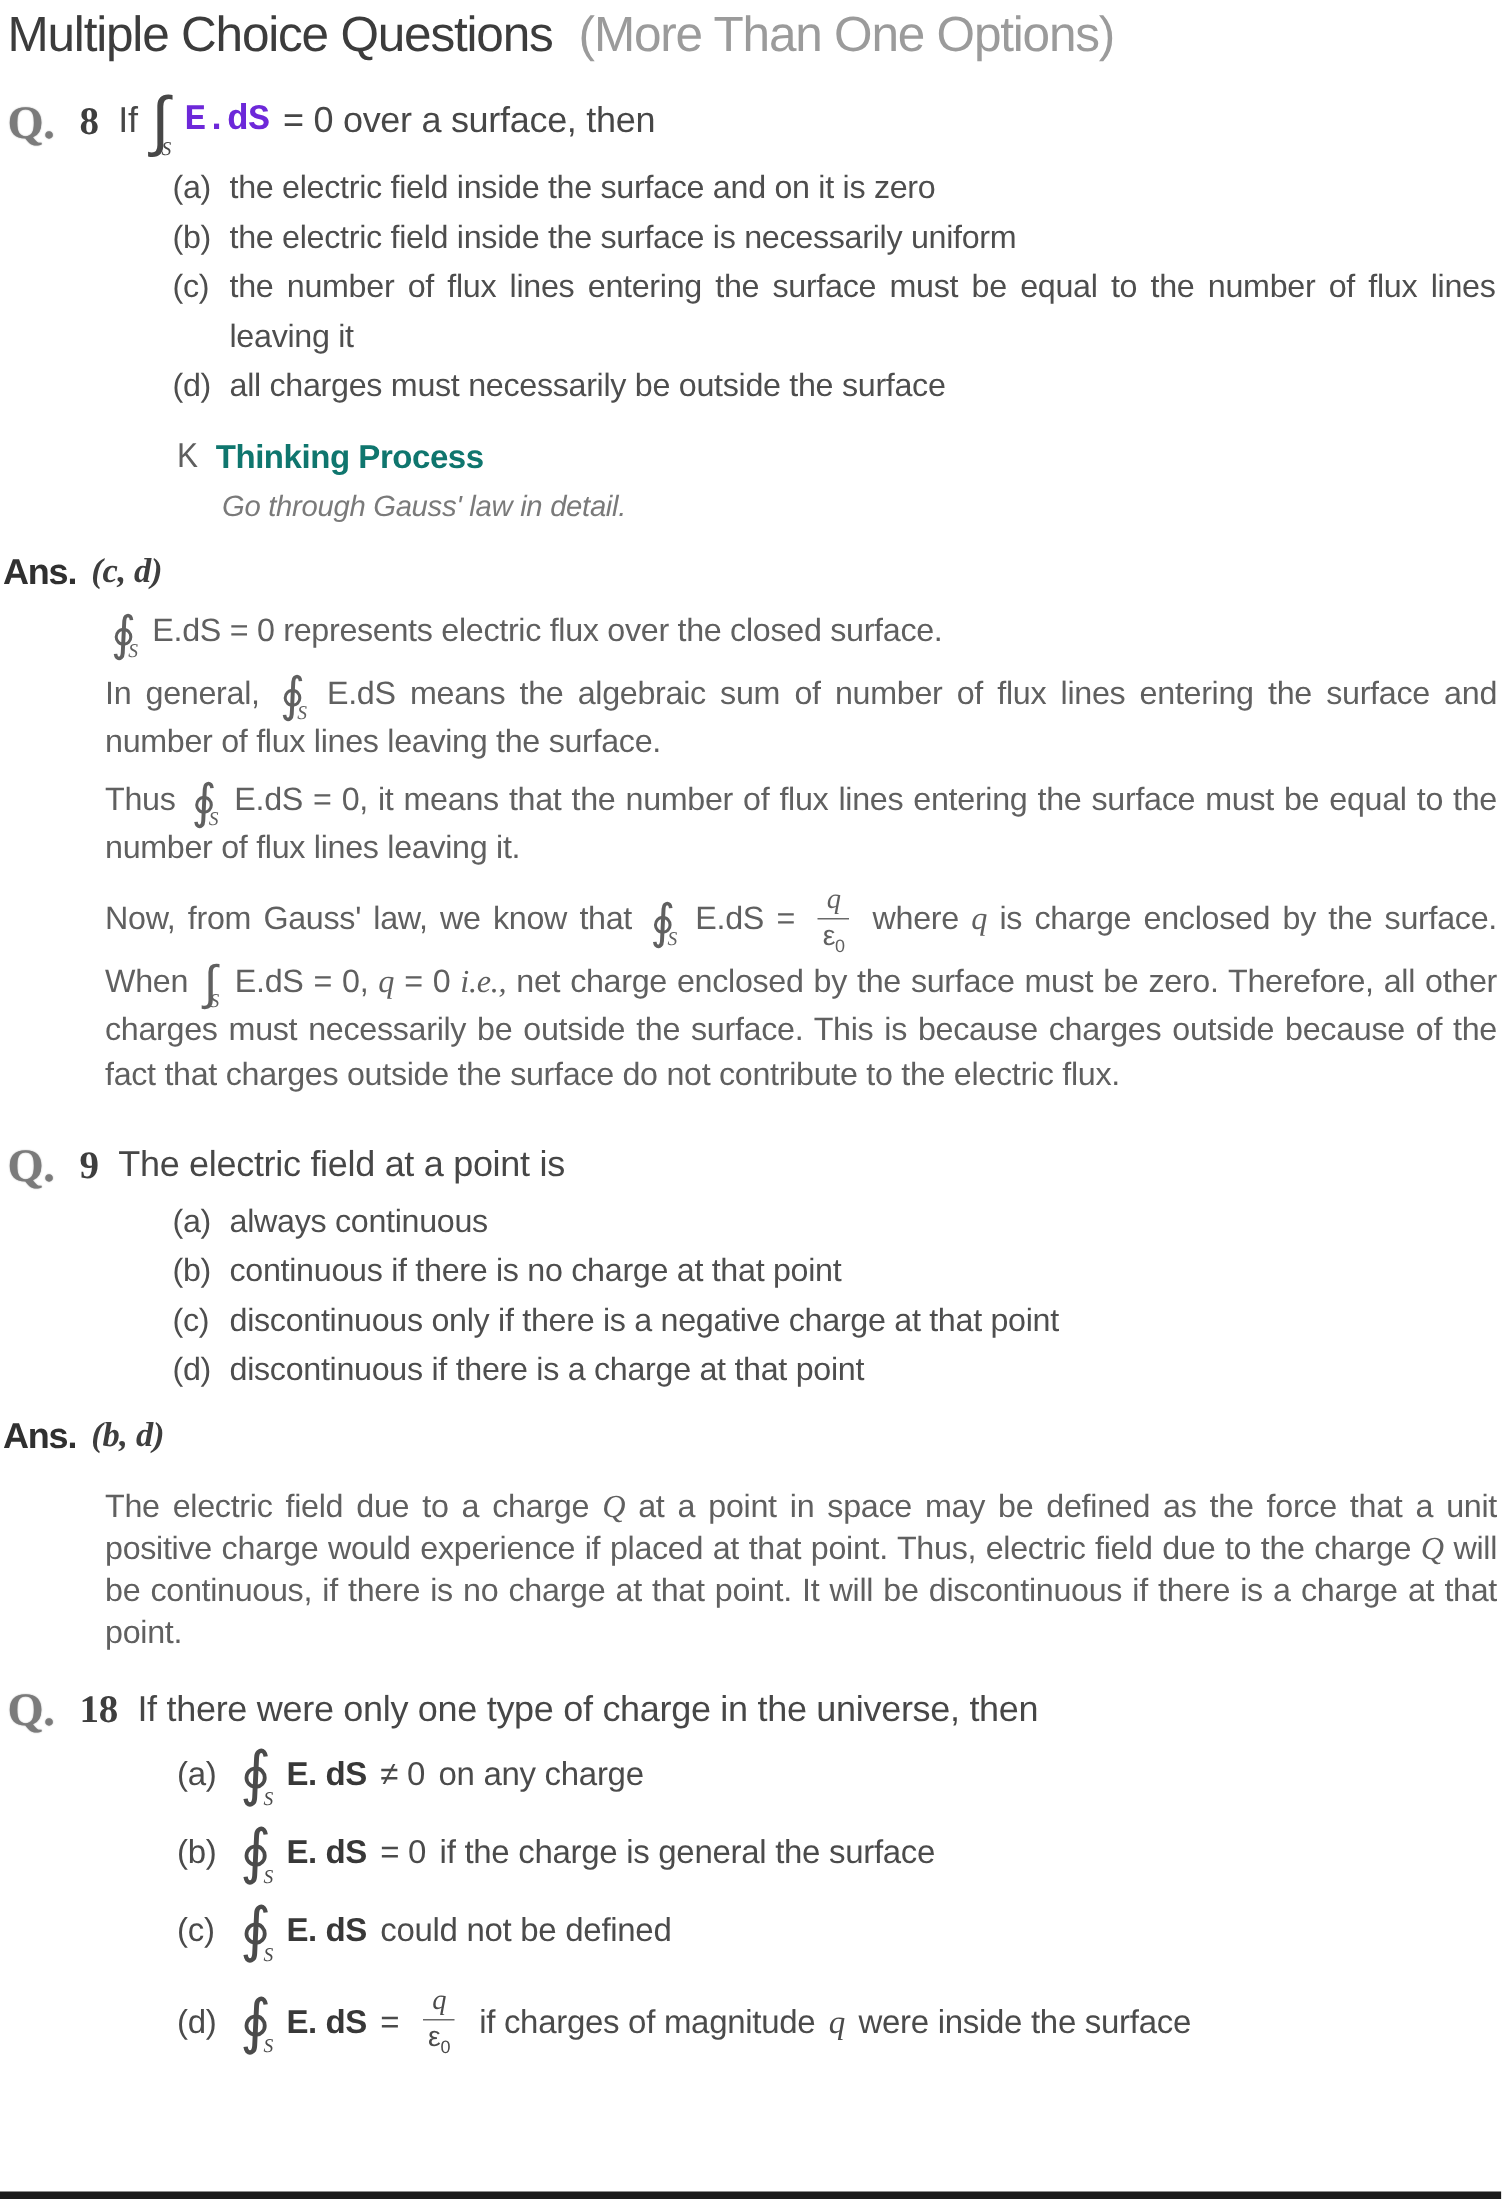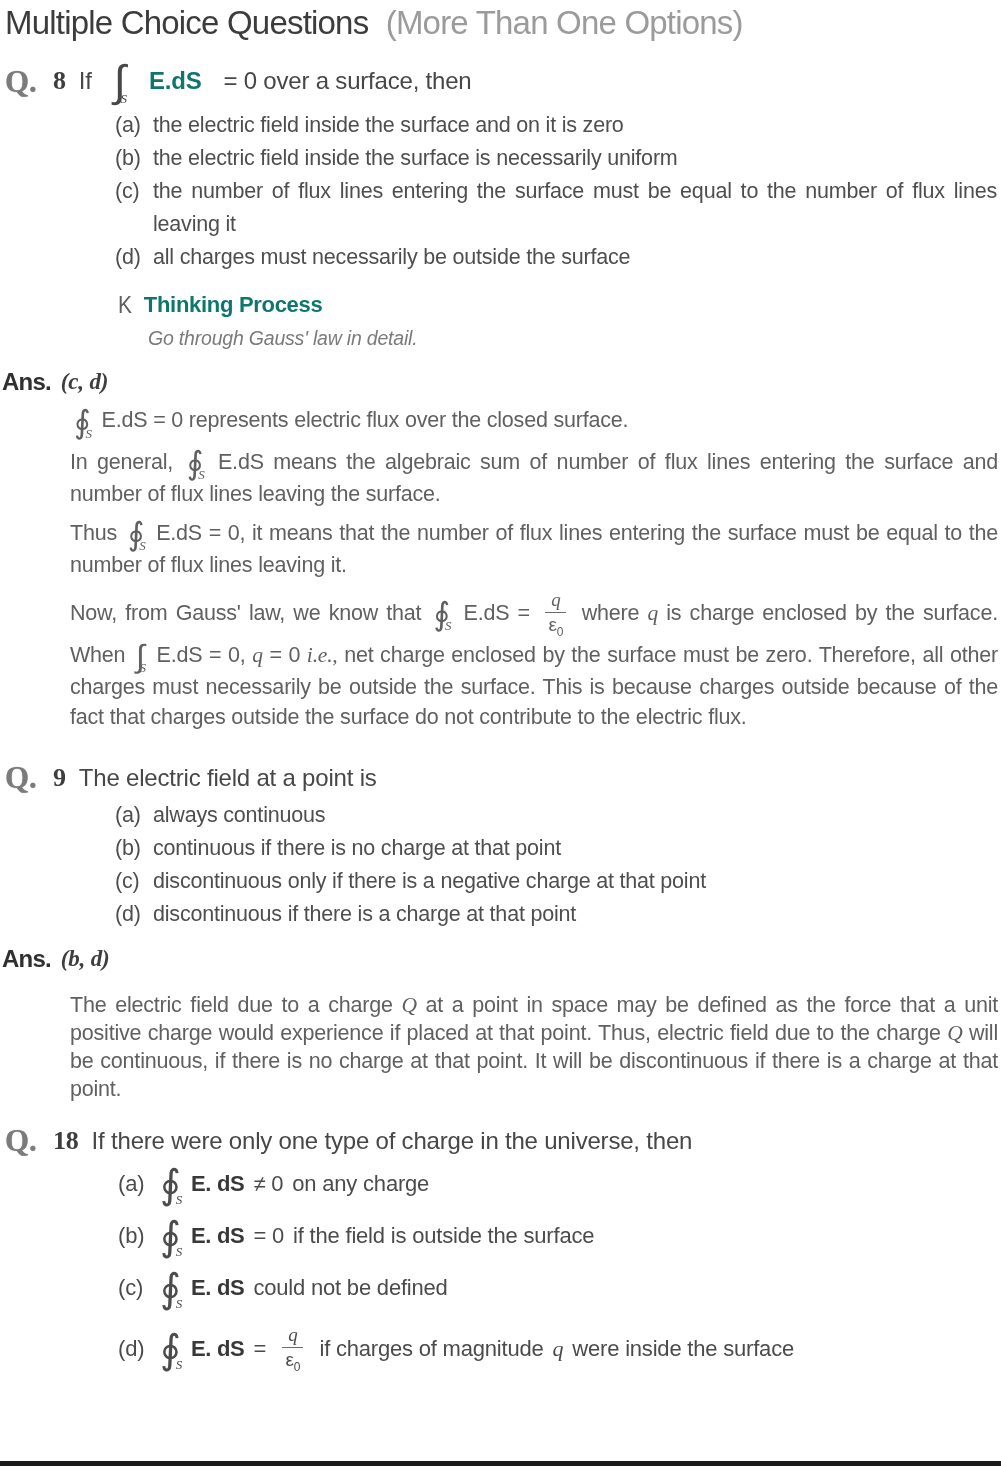--- a/index.html
+++ b/index.html
@@ -18,43 +18,43 @@
   .t-sub{color:#9b9b9b;margin-left:9px;}
 
   
   .qrow{display:flex;align-items:center;margin-left:5px;}
   .qmark{
     font-family:"Liberation Serif",serif;font-weight:bold;
     font-size:31px;color:#7b7b7b;width:48px;flex:none;line-height:1;
     text-shadow:0 0 1px #9a9a9a;
   }
   .qnum{font-family:"Liberation Serif",serif;font-weight:bold;font-size:26px;color:#3e3e3e;margin-right:13px;line-height:1;}
-  .qstem{font-size:24px;color:#474747;display:flex;align-items:center;gap:22px;line-height:1;}
-  .qstem b{color:#0f766e;}
+  .qstem{font-size:24px;color:#474747;display:flex;align-items:center;gap:9px;line-height:1;}
+  .qstem b{color:#6d28d9;font-family:Liberation Mono, monospace;}
 
   
   .intwrap{display:inline-flex;align-items:center;line-height:1;}
   .iglyph{font-size:44px;font-weight:300;line-height:1;}
   .isub{font-family:"Liberation Serif",serif;font-style:italic;font-size:13px;align-self:flex-end;margin-left:-5px;transform:translateY(2px);}
 
   
   .options{list-style:none;margin:6px 0 0 0;padding:0 4px 0 115px;font-size:21.5px;color:#4e4e4e;}
   .options li{display:flex;line-height:33px;}
   .olabel{width:38px;flex:none;}
   .otext{flex:1;text-align:justify;}
 
   
   .think{margin:18px 0 0 118px;}
   .think-head{display:flex;align-items:center;gap:12px;}
   .think-icon{font-size:21px;font-weight:300;color:#5f5f5f;transform:scaleY(1.1);}
   .think-title{font-size:22px;font-weight:bold;color:#0f766e;letter-spacing:-0.3px;}
   .think-note{margin:9px 0 0 30px;font-style:italic;color:#7a7a7a;font-size:19.5px;}
 
   
-  .ansrow{display:flex;align-items:center;margin:18px 0 0 2px;}
+  .ansrow{display:flex;align-items:flex-start;margin:18px 0 0 2px;}
   .anslabel{font-size:24px;font-weight:bold;color:#303030;letter-spacing:-0.8px;}
   .ansval{font-family:"Liberation Serif",serif;font-style:italic;font-weight:600;font-size:23px;color:#3e3e3e;margin-left:10px;}
 
   
   .expl{margin:2px 0 0 70px;padding-right:3px;font-size:21.5px;color:#606060;}
   .expl p{margin:9px 0;text-align:justify;line-height:30px;}
   .expl .intwrap{vertical-align:middle;margin:0 4px;}
   .expl .iglyph{font-size:32px;}
   .ser-i{font-family:"Liberation Serif",serif;font-style:italic;}
 
@@ -244,21 +244,21 @@
         <span>on any charge</span>
       </div>
       <div class="mopt">
         <span class="molabel">(b)</span>
         <span class="intwrap">
             <span class="iglyph">∮</span>
             <span class="isub">S</span>
           </span>
         <b>E. dS</b>
         <span>= 0</span>
-        <span>if the field is outside the surface</span>
+        <span>if the charge is general the surface</span>
       </div>
       <div class="mopt">
         <span class="molabel">(c)</span>
         <span class="intwrap">
             <span class="iglyph">∮</span>
             <span class="isub">S</span>
           </span>
         <b>E. dS</b>
         <span>could not be defined</span>
       </div>

